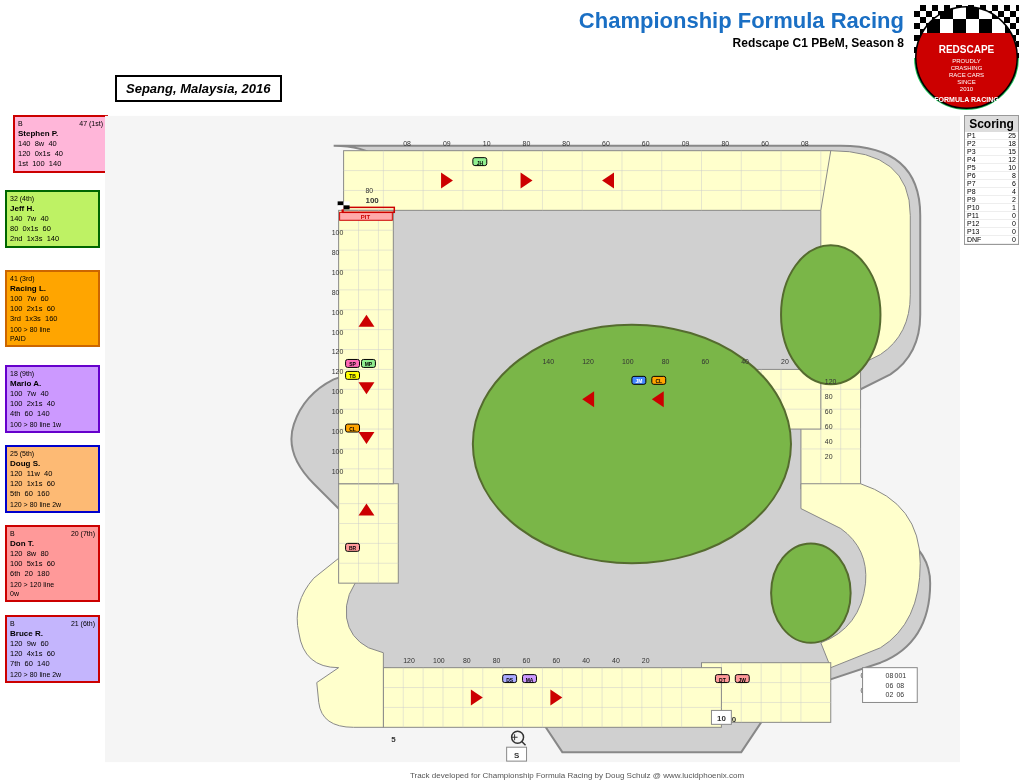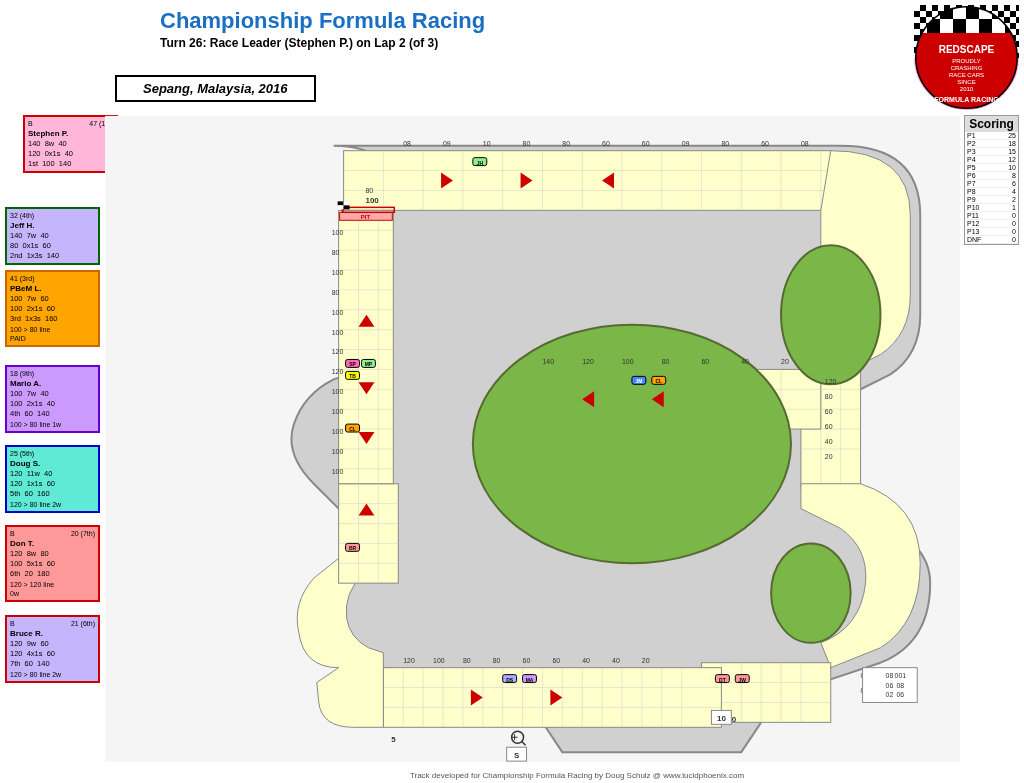--- a/index.html
+++ b/index.html
@@ -11,21 +11,21 @@
       overflow: hidden;
       position: relative;
     }
 
     
     #header {
       position: absolute;
       top: 8px;
       left: 160px;
       right: 120px;
-      text-align: left;
+      text-align: right;
     }
     #header .title {
       font-size: 22px;
       font-weight: bold;
       color: #1a6fc4;
     }
     #header .subtitle {
       font-size: 12px;
       font-weight: bold;
       color: #000;
@@ -42,21 +42,21 @@
     }
     #logo-inner {
       width: 105px;
       height: 105px;
       background: #cc0000;
       border-radius: 50%;
       display: flex;
       align-items: center;
       justify-content: center;
       overflow: hidden;
-      border: 3px solid #f9a8d4;
+      border: 3px solid #22c55e;
     }
 
     
     #scoring {
       position: absolute;
       top: 115px;
       right: 5px;
       width: 55px;
       font-size: 7px;
       border: 1px solid #999;
@@ -117,21 +117,21 @@
       width: 100%;
       height: 100%;
     }
 
     
     #sepang-label {
       position: absolute;
       top: 75px;
       left: 115px;
       border: 2px solid #000;
-      padding: 4px 26px;
+      padding: 4px 9px;
       font-size: 13px;
       font-style: italic;
       font-weight: bold;
       background: #fff;
     }
 
     
     #footer {
       position: absolute;
       bottom: 3px;
@@ -149,21 +149,21 @@
       height: 50%;
       position: absolute;
       top: 0;
     }
   </style>
 </head>
 <body>
 
 <div id="header">
   <div class="title">Championship Formula Racing</div>
-  <div class="subtitle">Turn 26: Race Leader (Stephen P.) on Lap 2 (of 3)</div>
+  <div class="subtitle">Redscape C1 PBeM, Season 8</div>
 </div>
 
 <div id="logo">
   <div id="logo-inner">
     <div class="checker-bg"></div>
     <svg width="105" height="105" viewBox="0 0 105 105" style="position:absolute;top:0;left:0;">
       <circle cx="52.5" cy="52.5" r="50" fill="#cc0000" stroke="#000" stroke-width="3"></circle>
 
       <clipPath id="logoClip">
           <circle cx="52.5" cy="52.5" r="50"></circle>
@@ -255,64 +255,64 @@
   <div class="score-row">
       <span>P13</span>
       <span>0</span>
     </div>
   <div class="score-row">
       <span>DNF</span>
       <span>0</span>
     </div>
 </div>
 
-<div class="player-card" style="top:115px;left:23px;background:#ffb6d9;border-color:#cc0000;">
+<div class="player-card" style="top:115px;left:13px;background:#ffb6d9;border-color:#cc0000;">
   <div class="card-header">
       <span>B</span>
       <span>47 (1st)</span>
     </div>
   <div class="card-name">Stephen P.</div>
   <div>140&nbsp; 8w&nbsp; 40</div>
   <div>120&nbsp; 0x1s&nbsp; 40</div>
   <div>1st&nbsp; 100&nbsp; 140</div>
 </div>
 
-<div class="player-card" style="top:207px;left:5px;background:#c4b5fd;border-color:#006600;">
+<div class="player-card" style="top:190px;left:5px;background:#bef264;border-color:#006600;">
   <div class="card-header">
       <span>32 (4th)</span>
     </div>
   <div class="card-name">Jeff H.</div>
   <div>140&nbsp; 7w&nbsp; 40</div>
   <div>80&nbsp; 0x1s&nbsp; 60</div>
   <div>2nd&nbsp; 1x3s&nbsp; 140</div>
 </div>
 
 <div class="player-card" style="top:270px;left:5px;background:#ffa500;border-color:#cc6600;">
   <div class="card-header">
       <span>41 (3rd)</span>
     </div>
-  <div class="card-name">PBeM L.</div>
+  <div class="card-name">Racing L.</div>
   <div>100&nbsp; 7w&nbsp; 60</div>
   <div>100&nbsp; 2x1s&nbsp; 60</div>
   <div>3rd&nbsp; 1x3s&nbsp; 160</div>
   <div class="card-note">100 &gt; 80 line<br>PAID</div>
 </div>
 
 <div class="player-card" style="top:365px;left:5px;background:#cc99ff;border-color:#6600cc;">
   <div class="card-header">
       <span>18 (9th)</span>
     </div>
   <div class="card-name">Mario A.</div>
   <div>100&nbsp; 7w&nbsp; 40</div>
   <div>100&nbsp; 2x1s&nbsp; 40</div>
   <div>4th&nbsp; 60&nbsp; 140</div>
   <div class="card-note">100 &gt; 80 line 1w</div>
 </div>
 
-<div class="player-card" style="top:445px;left:5px;background:#5eead4;border-color:#0000cc;">
+<div class="player-card" style="top:445px;left:5px;background:#fdba74;border-color:#0000cc;">
   <div class="card-header">
       <span>25 (5th)</span>
     </div>
   <div class="card-name">Doug S.</div>
   <div>120&nbsp; 11w&nbsp; 40</div>
   <div>120&nbsp; 1x1s&nbsp; 60</div>
   <div>5th&nbsp; 60&nbsp; 160</div>
   <div class="card-note">120 &gt; 80 line 2w</div>
 </div>
 

